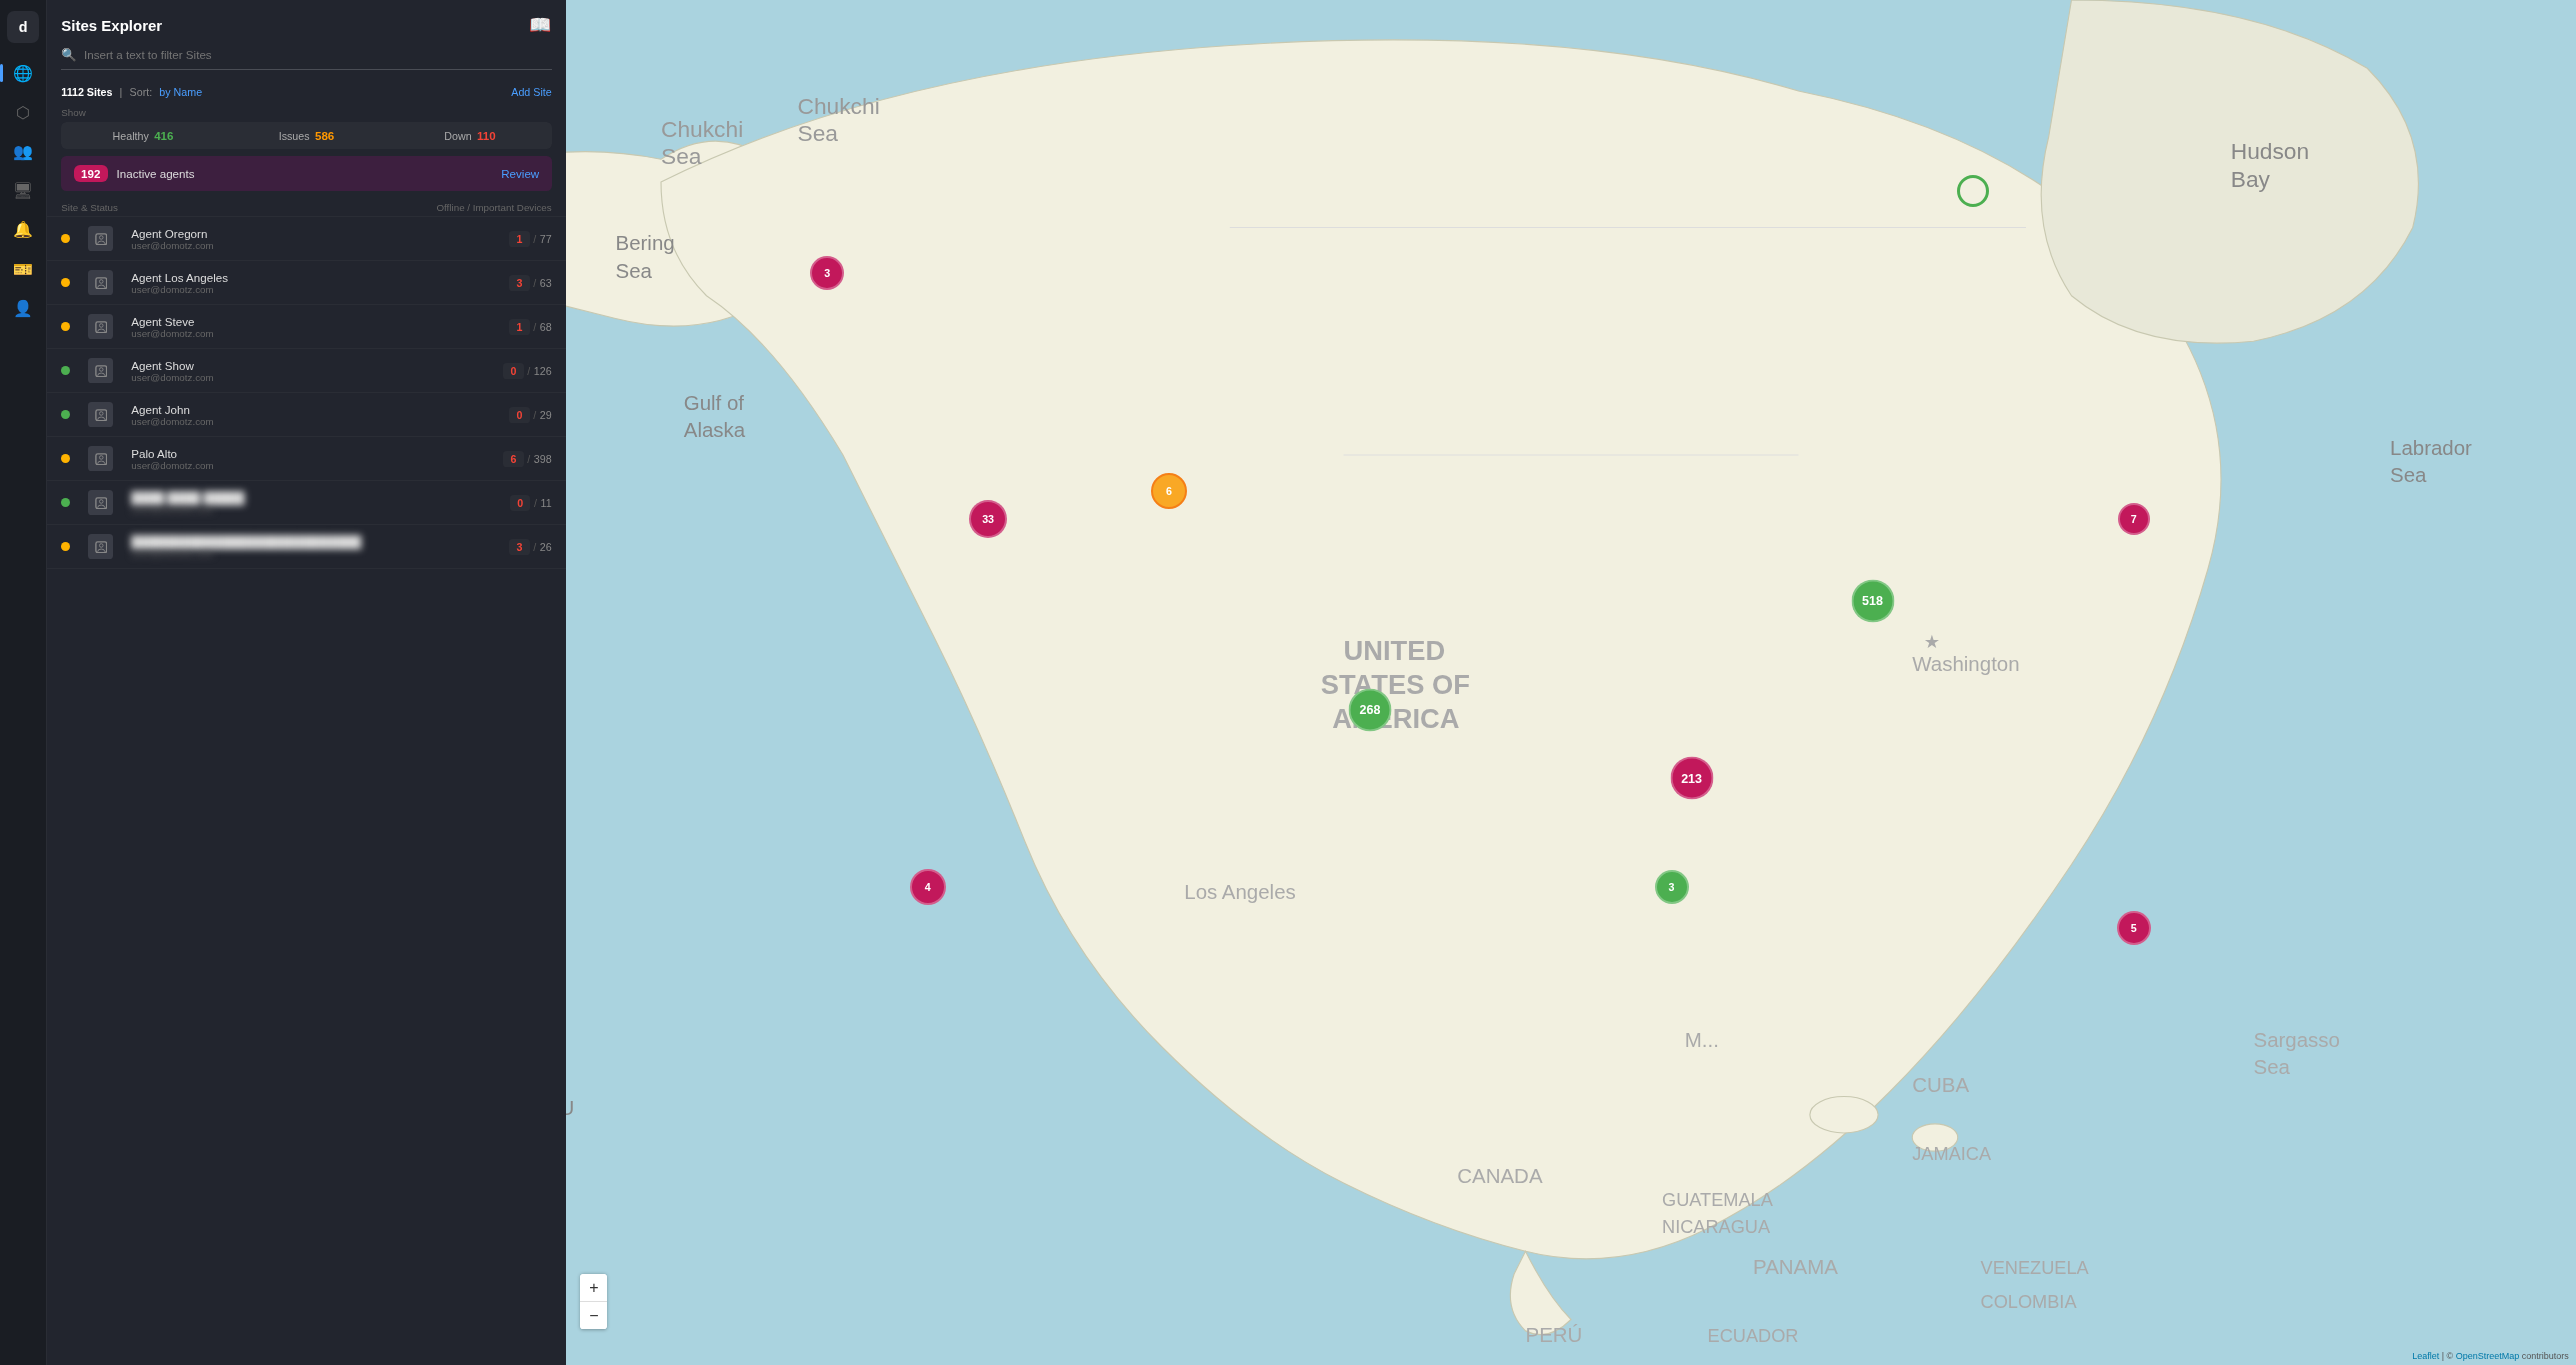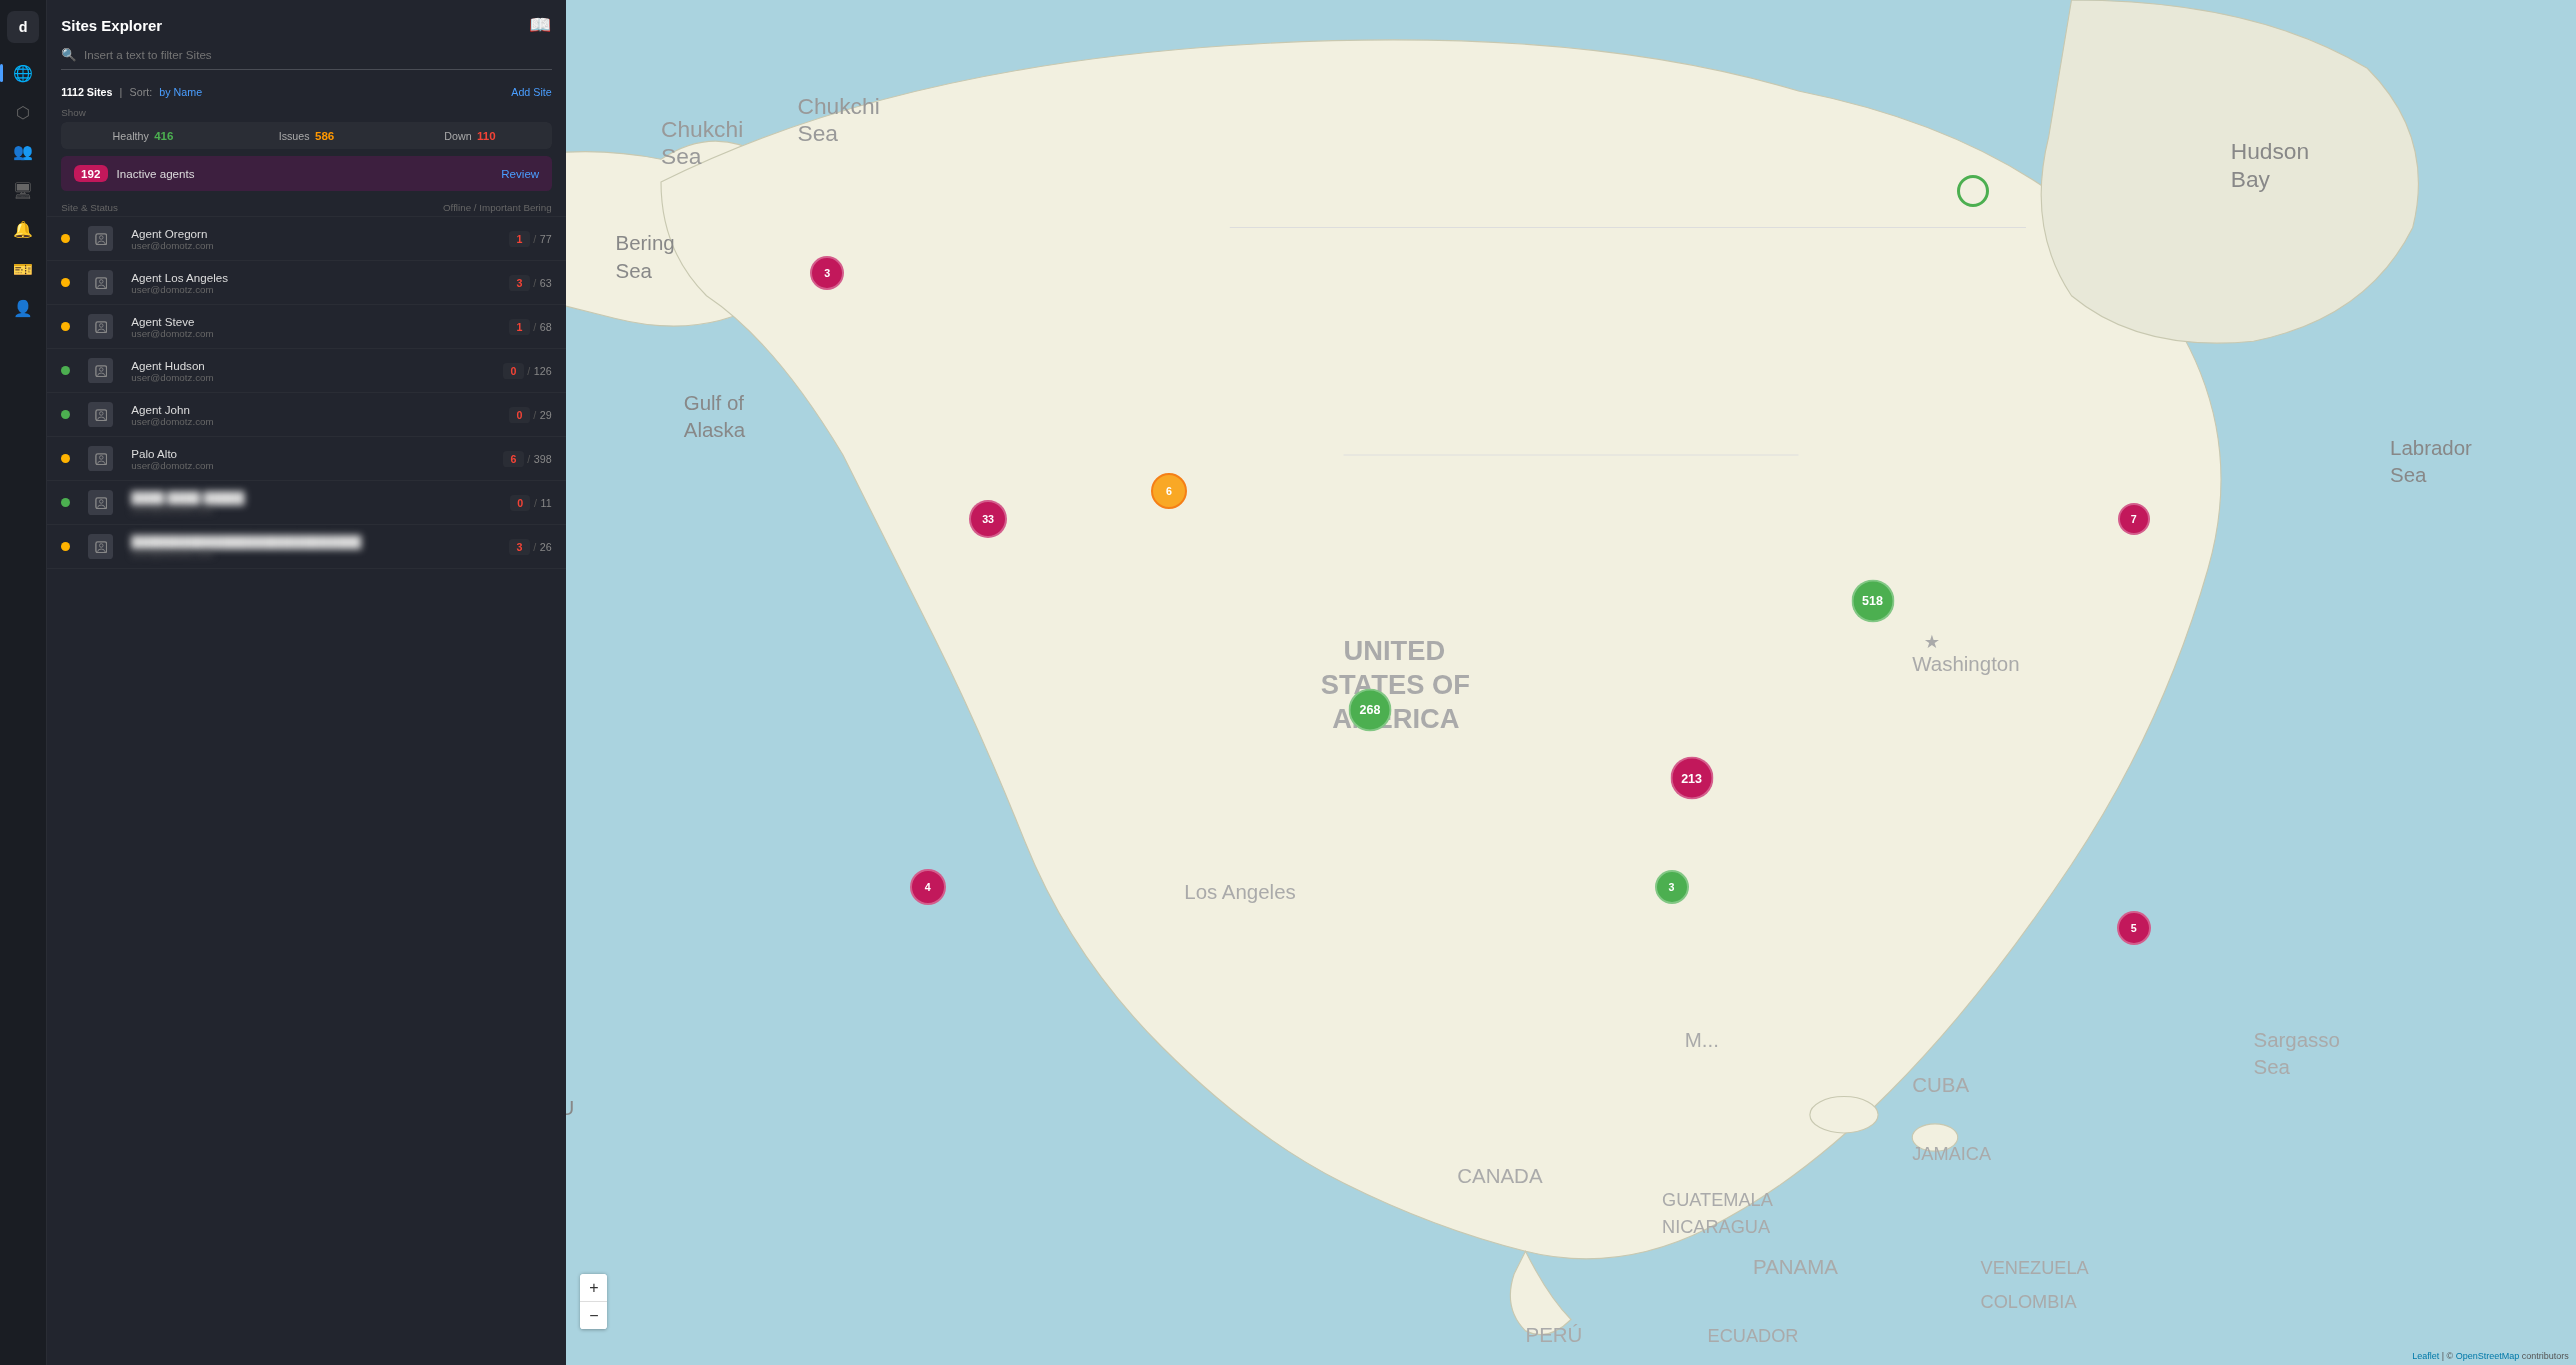--- a/index.html
+++ b/index.html
@@ -353,21 +353,21 @@
   </div>
 
   <div class="inactive-banner">
     <span class="inactive-badge">192</span>
     <span class="inactive-text">Inactive agents</span>
     <span class="review-link">Review</span>
   </div>
 
   <div class="list-header">
     <span>Site &amp; Status</span>
-    <span>Offline / Important Bering</span>
+    <span>Offline / Important Devices</span>
   </div>
 
   <div class="sites-list" id="sites-list">
 
   <div class="site-item">
     <div class="status-dot dot-yellow"></div>
     <div class="site-icon">
       <svg width="12.5" height="12.5" viewBox="0 0 14 14" fill="none">
         <rect x="1" y="1" width="12" height="12" rx="2" stroke="#888" stroke-width="1.5" fill="none"></rect>
         <circle cx="7" cy="5" r="2" stroke="#888" stroke-width="1" fill="none"></circle>
@@ -425,21 +425,21 @@
       <div class="site-item">
     <div class="status-dot dot-green"></div>
     <div class="site-icon">
       <svg width="12.5" height="12.5" viewBox="0 0 14 14" fill="none">
         <rect x="1" y="1" width="12" height="12" rx="2" stroke="#888" stroke-width="1.5" fill="none"></rect>
         <circle cx="7" cy="5" r="2" stroke="#888" stroke-width="1" fill="none"></circle>
         <path d="M3 12 Q3 9 7 9 Q11 9 11 12" stroke="#888" stroke-width="1" fill="none"></path>
       </svg>
     </div>
     <div class="site-info">
-      <div class="site-name">Agent Hudson</div>
+      <div class="site-name">Agent Show</div>
       <div class="site-email">user@domotz.com</div>
     </div>
     <div class="site-stats">
       <span class="stat-offline">0</span>
       <span class="stat-divider">/</span>
       <span class="stat-total">126</span>
     </div>
   </div>
       <div class="site-item">
     <div class="status-dot dot-green"></div>

